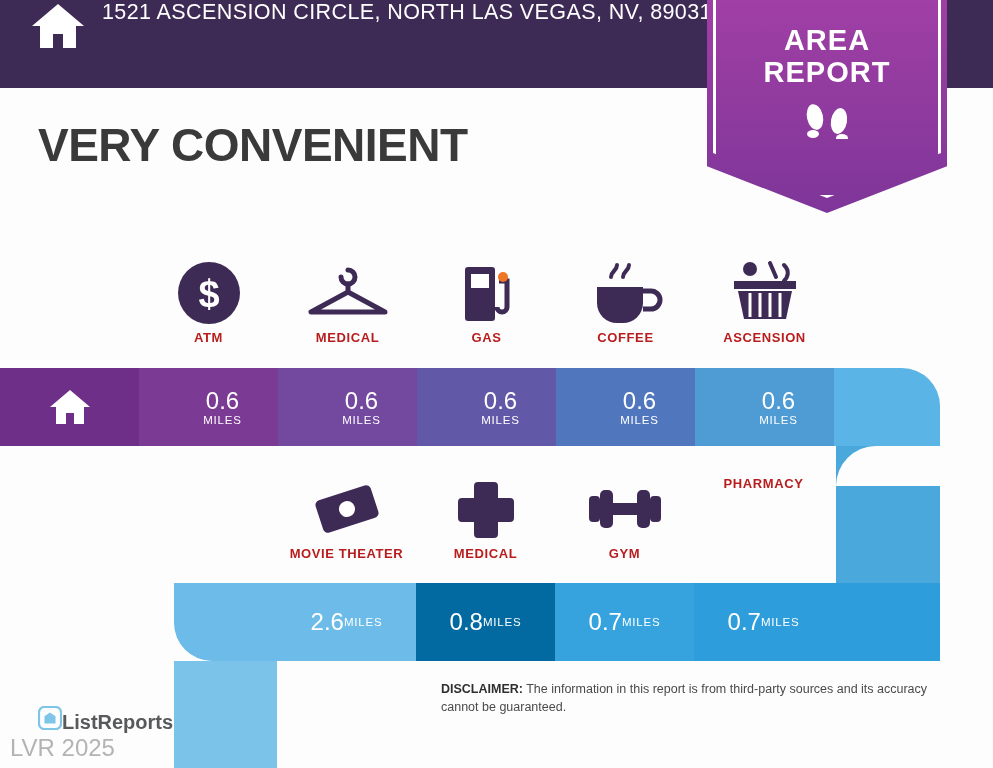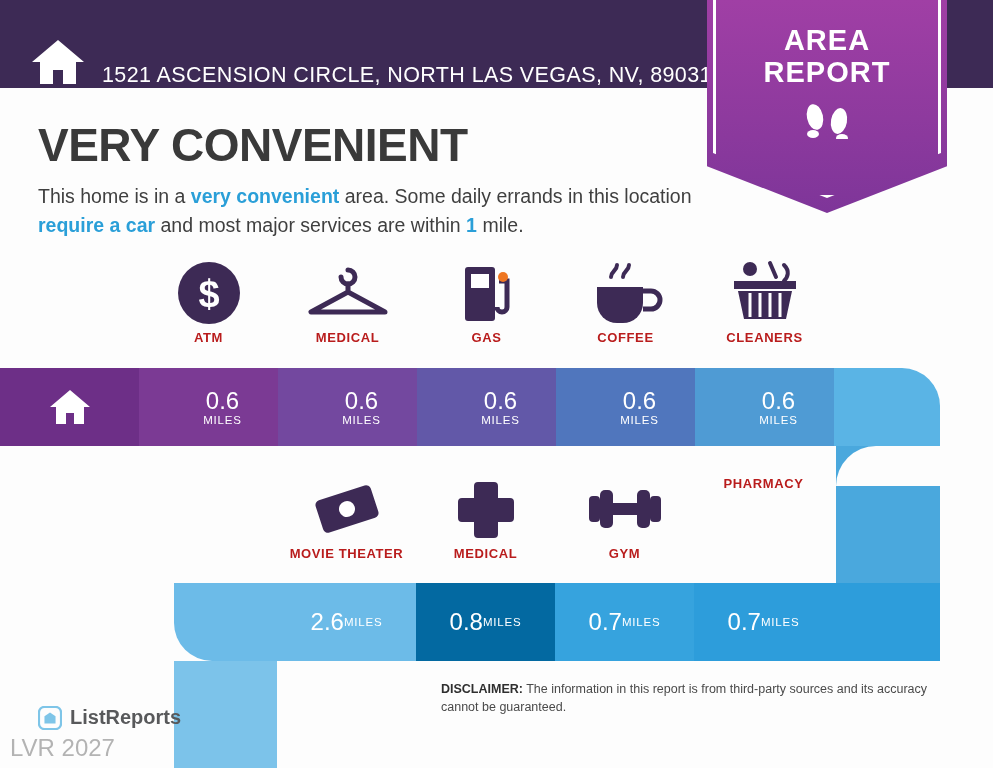--- a/index.html
+++ b/index.html
@@ -8,21 +8,21 @@
     font-family: "Liberation Sans", sans-serif;
     background: #ffffff;
     overflow: hidden;
   }
   .page { position: relative; width: 993px; height: 768px; background: #fdfdfd; }
 
   
   .header-bar {
     position: absolute; left: 0; top: 0; width: 993px; height: 88px;
     background: #3d2a55;
-    display: flex; align-items: flex-end;
+    display: flex; align-items: flex-start;
   }
   .home-icon { margin-left: 30px; width: 56px; height: 52px; }
   .header-address {
     margin-left: 16px;
     color: #ffffff;
     font-size: 21.5px;
     letter-spacing: 0.4px;
     font-weight: 400;
   }
 
@@ -106,21 +106,21 @@
     position: absolute; left: 836px; top: 446px; width: 104px; height: 40px;
     background: #fdfdfd; border-top-left-radius: 40px;
   }
   .left-stub {
     position: absolute; left: 174px; top: 661px; width: 103px; height: 107px;
     background: #7cc3ea;
   }
 
   
   .logo {
-    position: absolute; left: 38px; top: 706px; display: flex; align-items: flex-start; gap: 8px;
+    position: absolute; left: 38px; top: 706px; display: flex; align-items: flex-end; 
   }
   .logo-text { font-size: 20px; color: #58595b; font-weight: 700; }
   .watermark {
     position: absolute; left: 10px; top: 734px;
     font-size: 24px; color: #9b9b9b; opacity: .75; font-weight: 400;
   }
   .disclaimer {
     position: absolute; left: 441px; top: 680px; width: 520px;
     font-size: 12.5px; line-height: 18px; color: #4a4a4a;
   }
@@ -148,23 +148,20 @@
         <ellipse cx="18" cy="20" rx="8" ry="13" fill="#fff" transform="rotate(-12 18 20)"></ellipse>
         <ellipse cx="16" cy="37" rx="6" ry="4" fill="#fff"></ellipse>
         <ellipse cx="42" cy="24" rx="8" ry="13" fill="#fff" transform="rotate(10 42 24)"></ellipse>
         <ellipse cx="45" cy="41" rx="6" ry="4" fill="#fff"></ellipse>
       </svg>
     </div>
   </div>
   <div class="banner-outline"></div>
 
   <div class="title">VERY CONVENIENT</div>
-  <div class="subtitle">
-    <span>This home is in a </span><span class="hl">very convenient</span><span> area. Some daily errands in this location </span><span class="hl">require a car</span><span> and most major services are within </span><span class="hl">1</span><span> mile.</span>
-  </div>
 
   <div class="row1-icons">
     <div class="cell">
       <span class="glyph">
         <svg viewBox="0 0 66 66" width="66" height="66">
           <circle cx="33" cy="33" r="31" fill="#3d2a55"></circle>
           <text x="33" y="47" font-size="38" font-weight="700" fill="#fff" text-anchor="middle" font-family="Liberation Sans, sans-serif">$</text>
         </svg>
       </span>
       <span class="cap">ATM</span>
@@ -209,21 +206,21 @@
           <rect x="8" y="22" width="62" height="8" fill="#3d2a55"></rect>
           <path d="M12 32 h54 l-6 28 h-42 z" fill="#3d2a55"></path>
           <g stroke="#ffffff" stroke-width="3">
             <line x1="24" y1="34" x2="24" y2="58"></line>
             <line x1="34" y1="34" x2="34" y2="58"></line>
             <line x1="44" y1="34" x2="44" y2="58"></line>
             <line x1="54" y1="34" x2="54" y2="58"></line>
           </g>
         </svg>
       </span>
-      <span class="cap">CLEANERS</span>
+      <span class="cap">ASCENSION</span>
     </div>
   </div>
 
   <div class="bar1">
     <div class="seg home">
       <svg viewBox="0 0 44 40" width="44" height="40">
         <path d="M22 3 L42 20 L36 20 L36 37 L26 37 L26 26 L18 26 L18 37 L8 37 L8 20 L2 20 Z" fill="#ffffff"></path>
       </svg>
     </div>
     <div class="seg d" style="background:#7b3a94">
@@ -315,18 +312,18 @@
 
   <div class="logo">
     <span>
       <svg viewBox="0 0 26 26" width="24" height="24">
         <rect x="1" y="1" width="24" height="24" rx="6" fill="none" stroke="#7ec5e8" stroke-width="2.5"></rect>
         <path d="M13 7 L19 11 L19 19 L7 19 L7 11 Z" fill="#7ec5e8"></path>
       </svg>
     </span>
     <span class="logo-text">ListReports</span>
   </div>
-  <div class="watermark">LVR 2027</div>
+  <div class="watermark">LVR 2025</div>
   <div class="disclaimer">
     <b>DISCLAIMER:</b><span> The information in this report is from third-party sources and its accuracy cannot be guaranteed.</span>
   </div>
 
 </div>
 
 </body></html>

